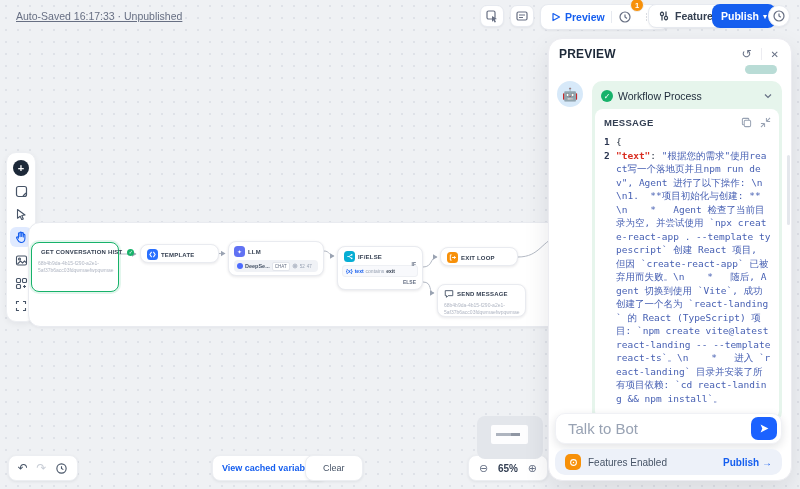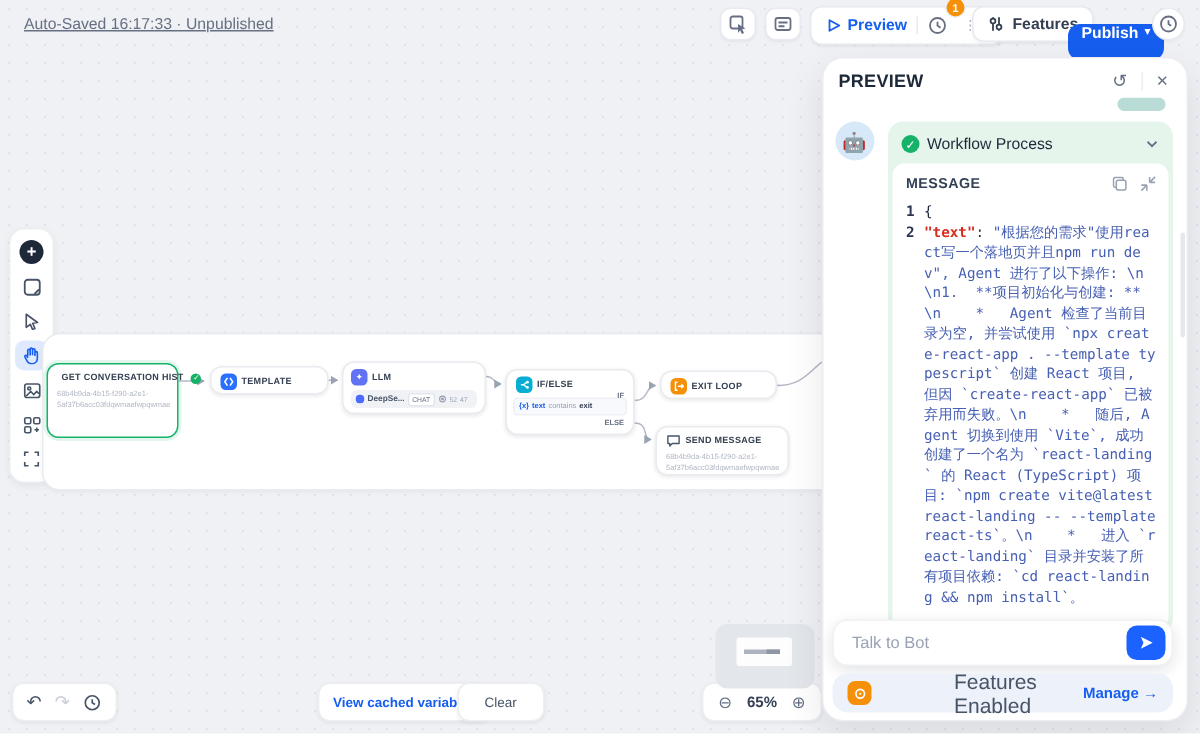--- a/index.html
+++ b/index.html
@@ -14,22 +14,22 @@
     display:flex;align-items:center;box-shadow:0 1px 2px rgba(16,24,40,.05);padding:0 4px;}
   .tb-group .seg{display:flex;align-items:center;gap:4px;padding:0 6px;height:100%;}
   .prev-label{color:#155eef;font-size:10.5px;font-weight:600;}
   .tb-divider{width:1px;height:12px;background:#e7eaf0;}
   .icon14{width:14px;height:14px;color:#676f83;}
   .badge{position:absolute;left:630px;top:-2px;width:12px;height:12px;border-radius:50%;background:#f79009;color:#fff;
     font-size:7.5px;font-weight:700;display:flex;align-items:center;justify-content:center;border:1.5px solid #eff1f4;z-index:5;}
   .features-btn{position:absolute;left:648px;top:4px;height:24px;padding:0 9px;background:#fff;border:1px solid #e7eaf0;
     border-radius:8px;display:flex;align-items:center;gap:5px;font-size:10.5px;font-weight:600;color:#354052;
     box-shadow:0 1px 2px rgba(16,24,40,.05);box-sizing:border-box;}
-  .publish-btn{position:absolute;left:712px;top:16px;height:24px;padding:0 9px;background:#155eef;border-radius:8px;
-    display:flex;align-items:flex-start;gap:4px;font-size:10.5px;font-weight:700;color:#fff;box-sizing:border-box;}
+  .publish-btn{position:absolute;left:712px;top:4px;height:24px;padding:0 9px;background:#155eef;border-radius:8px;
+    display:flex;align-items:center;gap:4px;font-size:10.5px;font-weight:700;color:#fff;box-sizing:border-box;}
   .circle-btn{position:absolute;left:768px;top:5px;width:22px;height:22px;border-radius:50%;background:#fff;
     border:1px solid #e7eaf0;display:flex;align-items:center;justify-content:center;box-shadow:0 1px 2px rgba(16,24,40,.05);box-sizing:border-box;}
   
   .toolbar{position:absolute;left:6px;top:152px;width:28px;background:#fff;border:1px solid #eceef2;border-radius:10px;
     box-shadow:0 2px 6px rgba(16,24,40,.06);display:flex;flex-direction:column;align-items:center;padding:5px 0;gap:3px;}
   .tool{width:22px;height:20px;border-radius:6px;display:flex;align-items:center;justify-content:center;color:#475467;}
   .tool.selected{background:#e0eaff;color:#155eef;}
   .add-circle{width:16px;height:16px;border-radius:50%;background:#1d2939;color:#fff;display:flex;align-items:center;
     justify-content:center;font-size:11px;font-weight:600;line-height:1;}
   
@@ -94,27 +94,27 @@
   .crow{display:flex;}
   .ln{width:12px;flex:none;color:#2a3550;font-weight:600;}
   .ctext{flex:1;word-break:break-all;white-space:pre-wrap;}
   .ckey{color:#d92d20;font-weight:600;}
   .csep{color:#1d2939;}
   .cval{color:#4760b3;}
   .cpun{color:#1d2939;}
   .scroll-thumb{position:absolute;right:1px;top:90px;width:3px;height:70px;border-radius:2px;background:#e4e7ec;}
   .talk-bar{position:absolute;left:6px;right:9px;bottom:36px;height:31px;background:#fff;border:1px solid #f0f1f5;
     border-radius:10px;box-shadow:0 3px 10px rgba(16,24,40,.12);display:flex;align-items:center;padding:0 4px 0 10px;box-sizing:border-box;}
-  .talk-input{flex:1;border:none;outline:none;font-size:11px;color:#101828;font-family:inherit;background:transparent;min-width:0;}
+  .talk-input{flex:1;border:none;outline:none;font-size:15px;color:#101828;font-family:inherit;background:transparent;min-width:0;}
   .talk-input::placeholder{color:#98a2b3;}
   .send-btn{width:26px;height:23px;border-radius:7px;background:#1b62ff;display:flex;align-items:center;justify-content:center;flex:none;}
   .p-footer{position:absolute;left:6px;right:9px;bottom:5px;height:26px;background:#edf1f9;border-radius:10px;display:flex;
     align-items:center;gap:7px;padding:0 10px;box-sizing:border-box;}
   .feat-ic{width:16px;height:16px;border-radius:5px;background:#f79009;display:flex;align-items:center;justify-content:center;flex:none;}
-  .feat-label{font-size:14px;color:#475467;flex:1;margin-left:48px;}
+  .feat-label{font-size:10px;color:#475467;flex:1;}
   .manage{font-size:10px;font-weight:600;color:#155eef;}
   svg{display:block;}
 </style>
 </head>
 <body>
 
 <div class="stage">
 
   <div class="status">Auto-Saved 16:17:33 · Unpublished</div>
 
@@ -408,17 +408,17 @@
     </div>
 
     <div class="p-footer">
       <div class="feat-ic">
         <svg width="9" height="9" viewBox="0 0 10 10" fill="none" stroke="#fff" stroke-width="1.2">
             <circle cx="5" cy="5" r="3.2"></circle>
             <circle cx="5" cy="5" r="0.8" fill="#fff" stroke="none"></circle>
           </svg>
       </div>
       <span class="feat-label">Features Enabled</span>
-      <span class="manage">Manage →</span>
+      <span class="manage">Publish →</span>
     </div>
   </aside>
 
 </div>
 
 </body></html>

